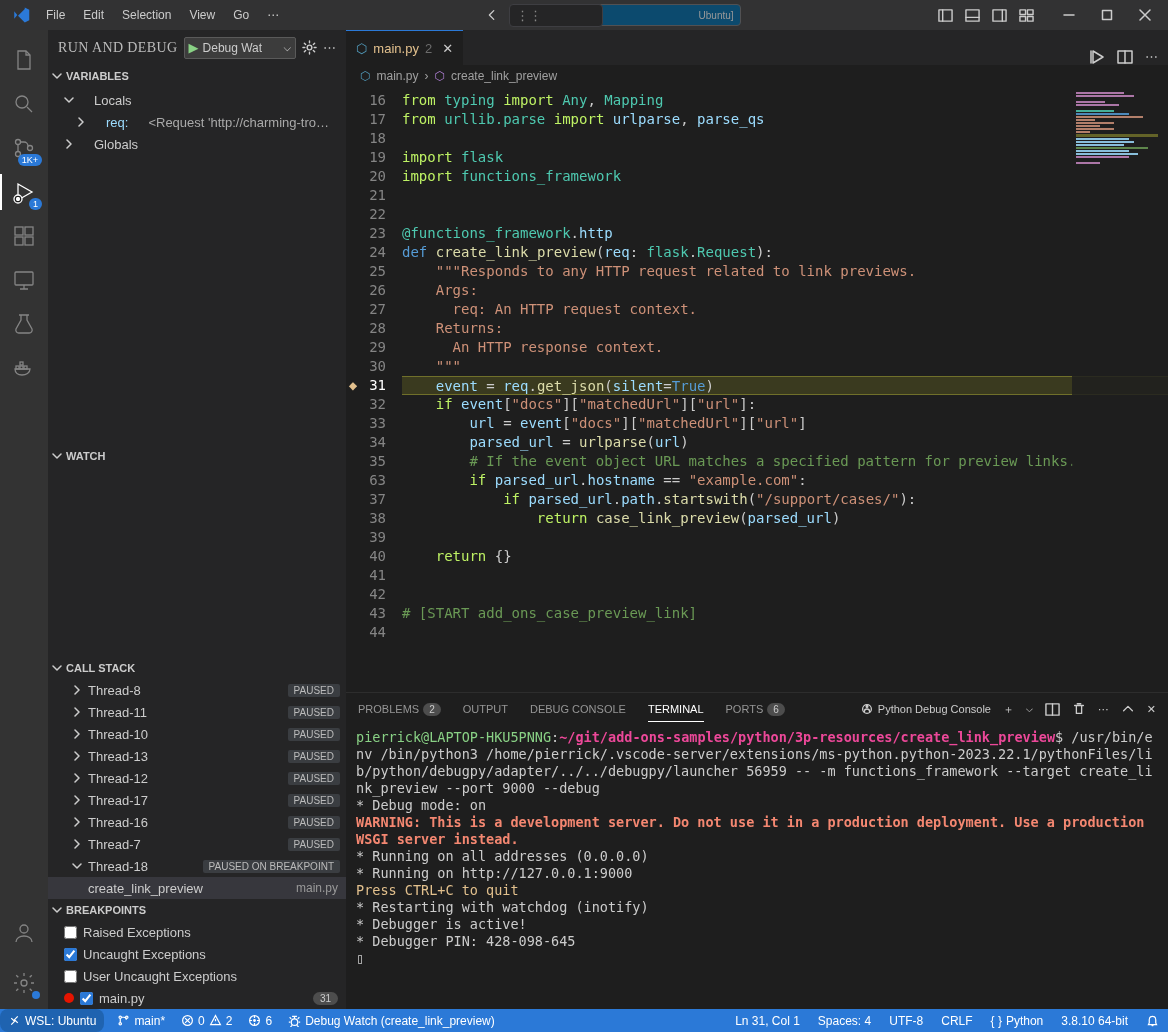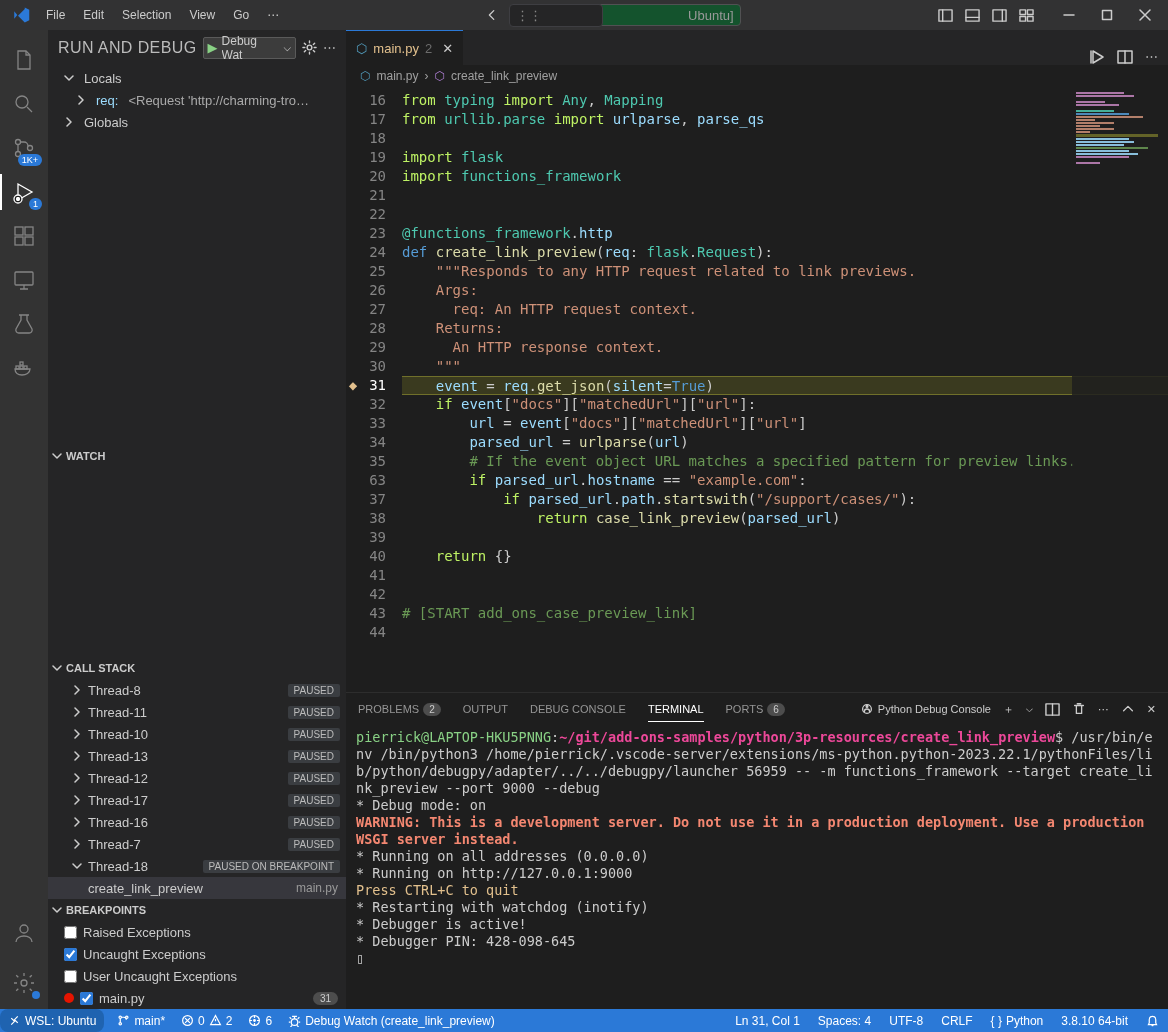--- a/index.html
+++ b/index.html
@@ -4,45 +4,45 @@
 <style>
 * { margin: 0; padding: 0; box-sizing: border-box; }
 body { font-family: "Segoe UI", Arial, sans-serif; font-size: 13px; background: #1e1e1e; color: #ccc; overflow: hidden; width: 1168px; height: 1032px; }
 .titlebar { height: 30px; background: #323233; display: flex; align-items: center; padding: 0 4px; }
 .titlebar .logo { width: 18px; height: 18px; margin: 0 8px; }
 .titlebar .menu { display: flex; gap: 2px; }
 .titlebar .menu span { padding: 4px 8px; cursor: pointer; color:#ccc; font-size:12px;}
 .titlebar .center { flex:1; display:flex; justify-content:center; align-items:center; gap:4px;}
 .titlebar .navbtns { display:flex; gap:8px; margin-right:16px;}
 .titlebar .navbtns svg{width:14px;height:14px;}
-.titlebar .searchbox { width:200px; height:22px; background:#14532d; border:1px solid #515153; border-radius:4px; display:flex; align-items:center; padding:0 6px; font-size:13px; color:#999;}
+.titlebar .searchbox { width:200px; height:22px; background:#0c4a6e; border:1px solid #515153; border-radius:4px; display:flex; align-items:center; padding:0 6px; font-size:10px; color:#999;}
 .titlebar .dbgtools { display:flex; gap:9px; background:#252526; border:1px solid #3e3e42; border-radius:4px; padding:3px 6px; margin-left:4px; position:absolute; left:505px; top:4px;}
 .titlebar .wincontrols { display:flex; gap:0;}
 .titlebar .wincontrols .wc { width:38px; height:30px; display:flex; align-items:center; justify-content:center;}
 .titlebar .layouticons { display:flex; gap:12px; margin-right:16px;}
 .titlebar .layouticons svg{width:15px;height:15px;}
 
 .main { display:flex; height:979px;}
 .activitybar { width:48px; background:#333333; display:flex; flex-direction:column; align-items:center; padding-top:8px;}
 .activitybar .ab { width:48px; height:44px; display:flex; align-items:center; justify-content:center; position:relative;}
 .activitybar .ab svg{width:24px;height:24px; fill:none; stroke:#858585; stroke-width:1.3;}
 .activitybar .ab.active svg{stroke:#fff;}
 .activitybar .ab.active::before{content:"";position:absolute;left:0;top:4px;bottom:4px;width:2px;background:#fff;}
 .activitybar .badge{position:absolute;right:6px;bottom:4px;background:#2b79d7;color:#fff;border-radius:8px;font-size:9px;padding:1px 4px;min-width:12px;text-align:center;}
 .activitybar .bottom{margin-top:auto;margin-bottom:6px;}
 
 .sidebar { width:298px; background:#252526; display:flex; flex-direction:column; overflow:hidden;}
 .sb-header { height:35px; display:flex; align-items:center; padding:0 10px; gap:6px;}
-.sb-header .title{font-size:16px; color:#bbb; letter-spacing:.4px;}
+.sb-header .title{font-size:14px; color:#bbb; letter-spacing:.4px;font-family:Liberation Serif, serif;}
 .sb-header .dropdown{ flex:1; background:#3c3c3c; border:1px solid #5a5a5a; height:22px; display:flex; align-items:center; padding:0 4px; gap:4px; border-radius:2px;}
 .sb-header .play{color:#89d185;}
 .section-hdr { height:22px; display:flex; align-items:center; padding:0 4px; background:#252526; font-size:11px; font-weight:700; color:#ccc; gap:4px;}
 .section-hdr svg{width:10px;height:10px;}
 .tree{padding:2px 0;}
-.tree-row{height:22px;display:flex;align-items:center;padding-left:16px;gap:10px;font-size:13px;color:#ccc;white-space:nowrap;overflow:hidden;}
+.tree-row{height:22px;display:flex;align-items:center;padding-left:16px;gap:20px;font-size:13px;color:#ccc;white-space:nowrap;overflow:hidden;}
 .tree-row.nested{padding-left:28px;}
 .thread-row{display:flex;align-items:center;height:22px;padding-left:24px;gap:6px;font-size:13px;}
 .thread-row .badge2{margin-left:auto;background:#3a3d41;color:#bbb;font-size:10px;padding:1px 6px;border-radius:2px;margin-right:6px;}
 .cs-sel{background:#37373d;padding-left:40px;}
 .bp-row{display:flex;align-items:center;height:22px;padding-left:16px;gap:6px;font-size:13px;}
 .bp-row input{accent-color:#2b79d7;}
 .bp-dot{width:10px;height:10px;border-radius:50%;}
 .count-badge{margin-left:auto;background:#4d4d4d;color:#ccc;border-radius:9px;font-size:10px;padding:1px 7px;margin-right:8px;}
 .sidebar .flexspace{flex:1;}
 
@@ -265,20 +265,26 @@
         <span style="flex:1;overflow:hidden;font-size:12px;">Debug Wat</span>
         <span style="font-size:10px">⌵</span>
       </div>
       <svg class="icon" width="15" height="15" viewBox="0 0 16 16" style="color:#ccc">
           <circle cx="8" cy="8" r="2.5"></circle>
           <path d="M8 1v2M8 13v2M2.5 3.5l1.4 1.4M12.1 11.1l1.4 1.4M1 8h2M13 8h2M2.5 12.5l1.4-1.4M12.1 4.9l1.4-1.4"></path>
         </svg>
       <span style="color:#ccc">⋯</span>
     </div>
 
+    <div class="section-hdr">
+      <svg class="icon" viewBox="0 0 10 10">
+          <path d="M1 3l4 4 4-4"></path>
+        </svg>
+      <span>VARIABLES</span>
+    </div>
     <div class="tree">
       <div class="tree-row">
         <svg class="icon" width="10" height="10" viewBox="0 0 10 10">
             <path d="M1 3l4 4 4-4"></path>
           </svg>
         <span>Locals</span>
       </div>
       <div class="tree-row nested">
         <svg class="icon" width="10" height="10" viewBox="0 0 10 10">
             <path d="M3 1l4 4-4 4"></path>

